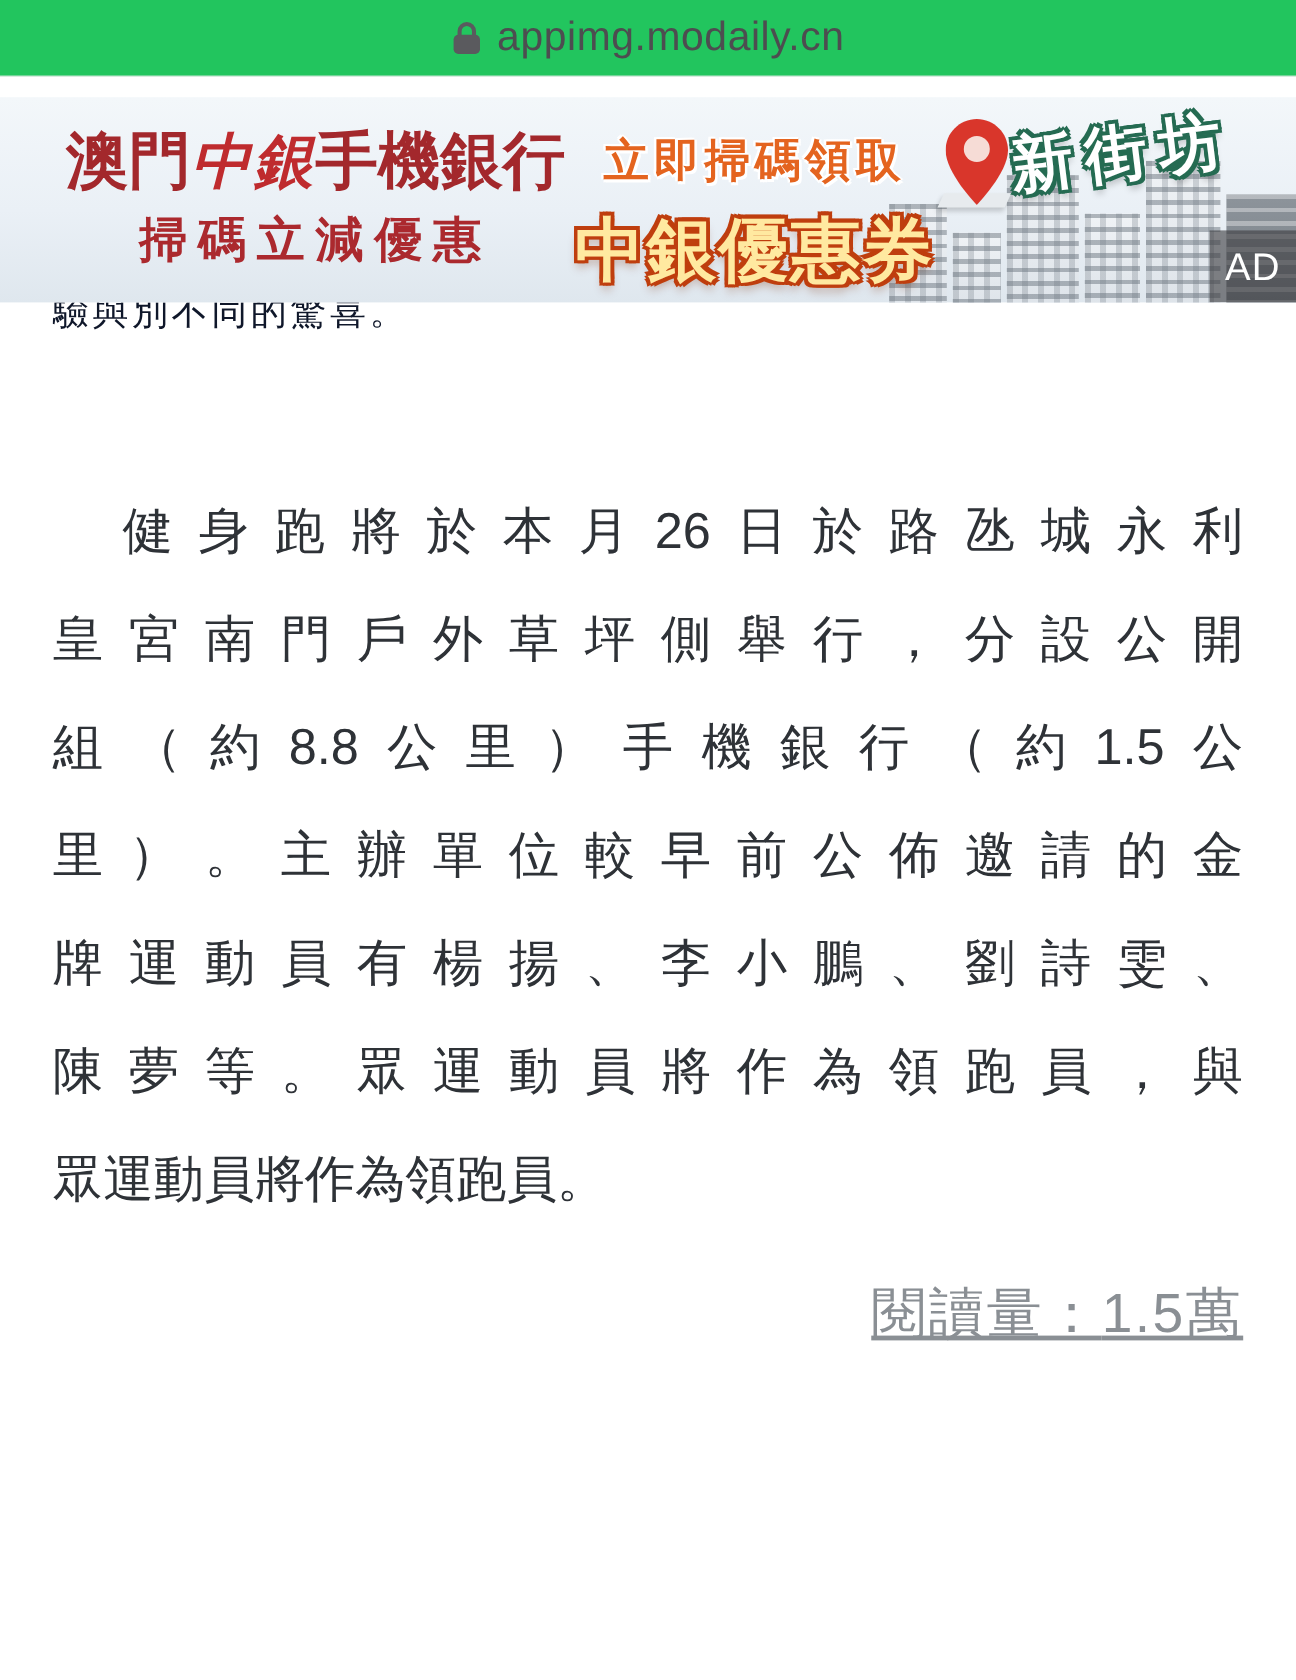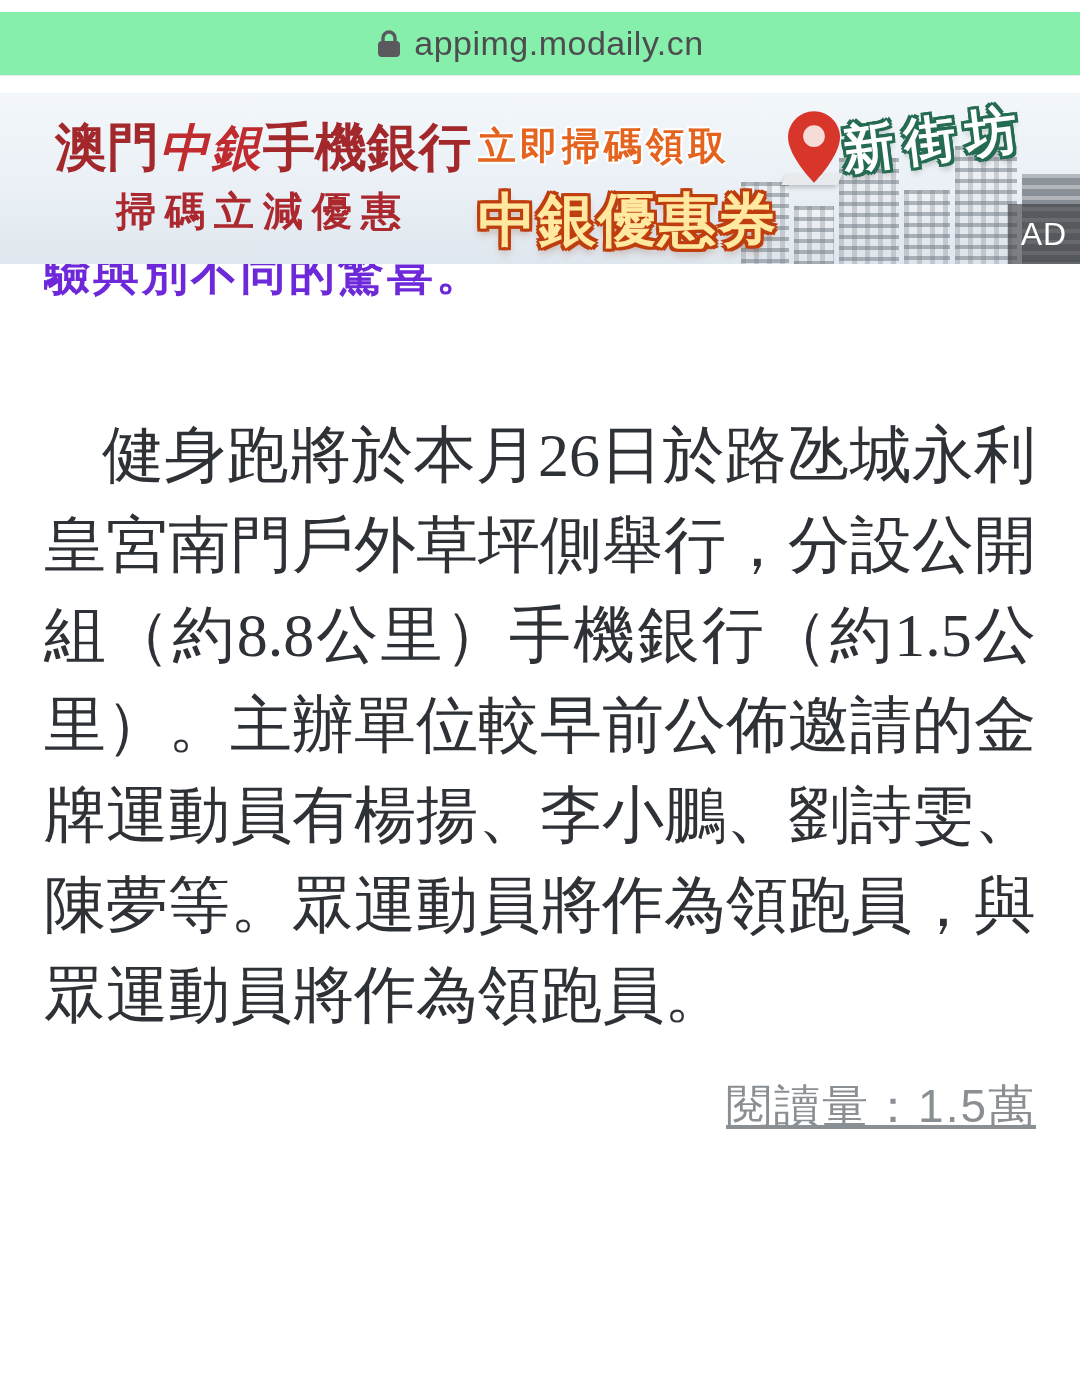--- a/index.html
+++ b/index.html
@@ -1,22 +1,22 @@
 <!DOCTYPE html>
 <html><head>
 <meta charset="utf-8">
 <style>
   * { margin: 0; padding: 0; box-sizing: border-box; }
   html, body { width: 1080px; height: 1400px; background: #ffffff; overflow: hidden; }
   body { font-family: "Liberation Sans", sans-serif; }
 
   
   .url-bar {
-    height: 64px; background: #86efac; border-bottom: 1px solid #ededef;
-    display: flex; align-items: center; justify-content: center; gap: 12px; margin-top: 12px;
+    height: 64px; background: #22c55e; border-bottom: 1px solid #ededef;
+    display: flex; align-items: center; justify-content: center; gap: 12px;
   }
   .url-bar .lock-wrap { display: inline-flex; align-items: center; }
   .url-text { font-size: 34px; color: #4d4d50; letter-spacing: 0.5px; }
   .bar-gap { height: 17px; background: #ffffff; }
 
   
   .ad-banner {
     position: relative; height: 171px; overflow: hidden;
     background: linear-gradient(180deg, #f3f7fa 0%, #eaf0f6 55%, #dfe7ee 100%);
     cursor: pointer;
@@ -24,21 +24,21 @@
   .ad-left { position: absolute; left: 38px; top: 26px; width: 450px; text-align: center; }
   .ad-title {
     font-family: "Liberation Serif", serif; font-weight: 700;
     font-size: 52px; color: #a3282c; white-space: nowrap; line-height: 1.1;
   }
   .ad-title .boc-logo { font-size: 50px; color: #bf2b2e; font-style: italic; letter-spacing: 2px; }
   .ad-sub {
     margin-top: 8px; font-family: "Liberation Serif", serif; font-weight: 700;
     font-size: 40px; color: #ab292e; letter-spacing: 9px;
   }
-  .ad-mid { position: absolute; left: 478px; top: 28px; width: 330px; text-align: left; }
+  .ad-mid { position: absolute; left: 464px; top: 28px; width: 330px; text-align: center; }
   .ad-cta {
     font-size: 38px; font-weight: 700; color: #e4641f; letter-spacing: 4px;
     text-shadow: 2px 0 0 #fff, -2px 0 0 #fff, 0 2px 0 #fff, 0 -2px 0 #fff, 2px 2px 0 #fff, -2px -2px 0 #fff;
   }
   .ad-coupon {
     margin-top: 10px; font-size: 58px; font-weight: 700; color: #ffe9a0;
     letter-spacing: 2px; white-space: nowrap;
     text-shadow: 3px 0 0 #bf3e0e, -3px 0 0 #bf3e0e, 0 3px 0 #bf3e0e, 0 -3px 0 #bf3e0e,
                  3px 3px 0 #bf3e0e, -3px 3px 0 #bf3e0e, 3px -3px 0 #bf3e0e, -3px -3px 0 #bf3e0e,
                  0 6px 8px rgba(120,40,0,0.35);
@@ -68,28 +68,28 @@
   .ad-tag {
     position: absolute; right: 0; bottom: 0; width: 72px; height: 60px;
     background: rgba(62,62,64,0.62); color: #ffffff; font-size: 32px;
     display: flex; align-items: center; justify-content: center; letter-spacing: 1px;
   }
 
   
   .article { padding: 0 44px; }
   .clipped-line { height: 46px; overflow: hidden; }
   .clipped-line span {
-    display: block; margin-top: -21px; font-size: 46px; line-height: 60px;
-    font-weight: 700; color: #6d28d9; letter-spacing: 3px; white-space: nowrap;
+    display: block; margin-top: -21px; font-size: 30px; line-height: 60px;
+    font-weight: 400; color: #0f172a; letter-spacing: 3px; white-space: nowrap;
   }
   .para { margin-top: 100px; font-weight: 500; color: #2e3237; }
   .para.second { margin-top: 90px; }
   .jline {
-    font-size: 62px; line-height: 90px; white-space: nowrap;
-    text-align: justify; text-align-last: justify; font-family: Liberation Serif, serif;
+    font-size: 42px; line-height: 90px; white-space: nowrap;
+    text-align: justify; text-align-last: justify;
   }
   .jline.last { text-align: left; text-align-last: left; }
   .jline.indent { padding-left: 58px; }
   .web-link { color: #6e92a8; text-decoration: none; cursor: pointer; }
   .read-count { margin-top: 36px; text-align: right; font-size: 46px; color: #8a8f94; letter-spacing: 2px; text-decoration: underline; }
 </style>
 </head>
 <body>
 
 <div>

